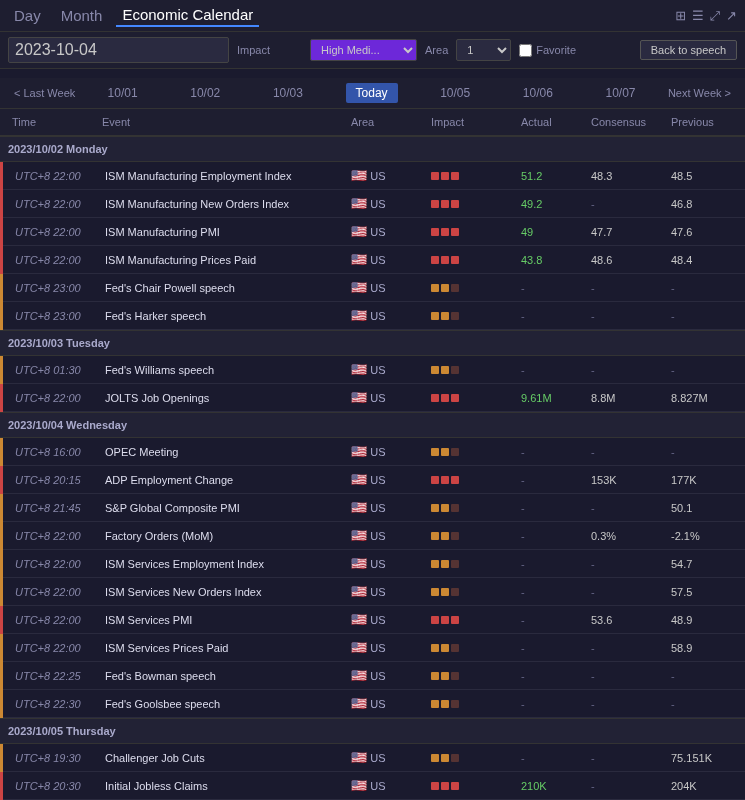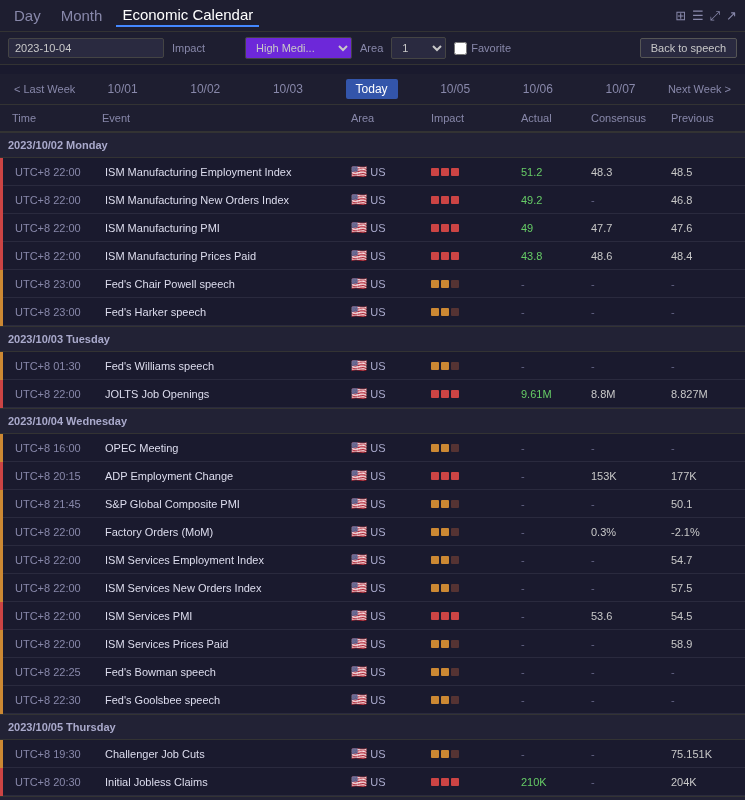--- a/index.html
+++ b/index.html
@@ -50,21 +50,21 @@
       align-items: center;
       padding: 5px 8px;
       gap: 8px;
       border-bottom: 1px solid #333;
     }
     .date-select {
       background: #2a2a40;
       color: #c8c8c8;
       border: 1px solid #444;
       padding: 3px 6px;
-      font-size: 11px;
+      font-size: 16px;
       border-radius: 2px;
     }
     .impact-label {
       color: #8888aa;
       font-size: 11px;
     }
     .impact-select {
       background: #6d28d9;
       color: #c8c8c8;
       border: 1px solid #444;
@@ -163,20 +163,21 @@
       border-top: 1px solid #333;
       border-bottom: 1px solid #333;
     }
     .td {
       padding: 2px 4px;
       font-size: 11px;
       color: #c8c8c8;
     }
     .td.time {
       color: #8888aa;
+      font-style: italic;
     }
     .td.event {
       color: #ddddee;
     }
     .td.area {
       display: flex;
       align-items: center;
       gap: 3px;
     }
     .flag {
@@ -601,21 +602,21 @@
         </div>
         <div class="td">
           <div class="impact-dots">
             <span class="dot filled-red"></span>
             <span class="dot filled-red"></span>
             <span class="dot filled-red"></span>
           </div>
         </div>
         <div class="td dash">-</div>
         <div class="td consensus">53.6</div>
-        <div class="td previous">54.5</div>
+        <div class="td previous">48.9</div>
       </div>
     </div>
     <div class="row-wrapper">
       <div class="row-indicator medium"></div>
       <div class="table-row-inner">
         <div class="td time">UTC+8 22:00</div>
         <div class="td event">ISM Services Prices Paid</div>
         <div class="td area">
           <span class="flag">🇺🇸</span>
           <span class="area-text">US</span>

